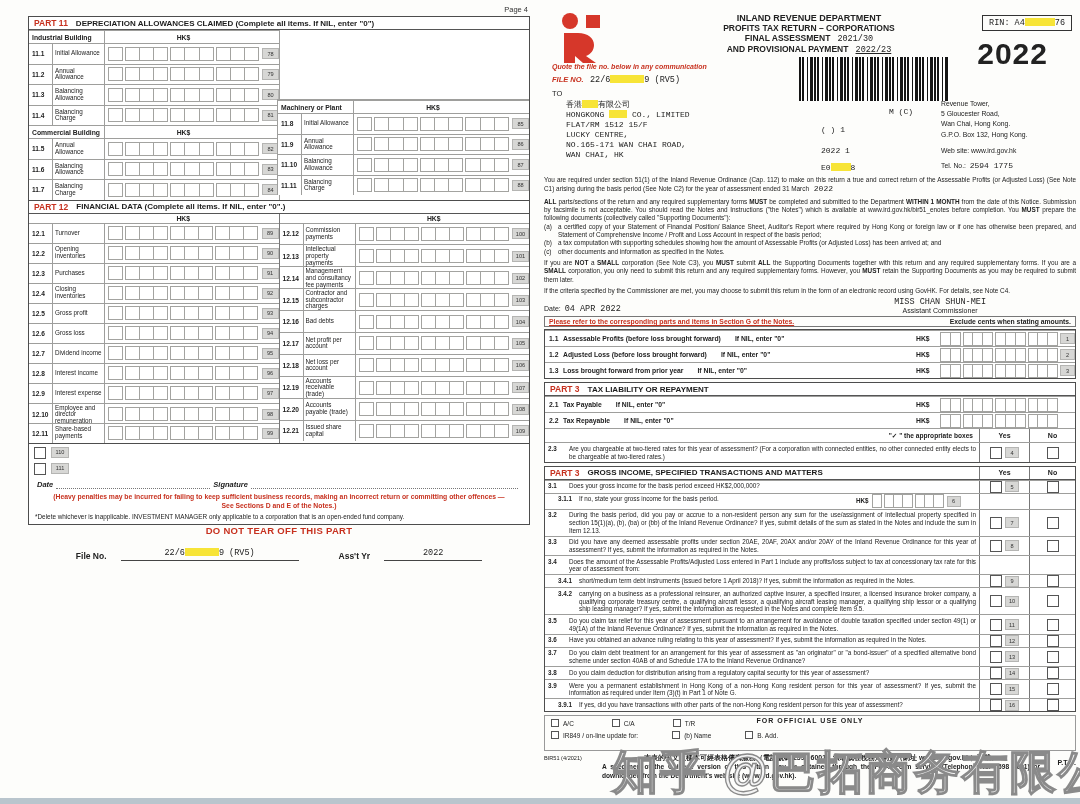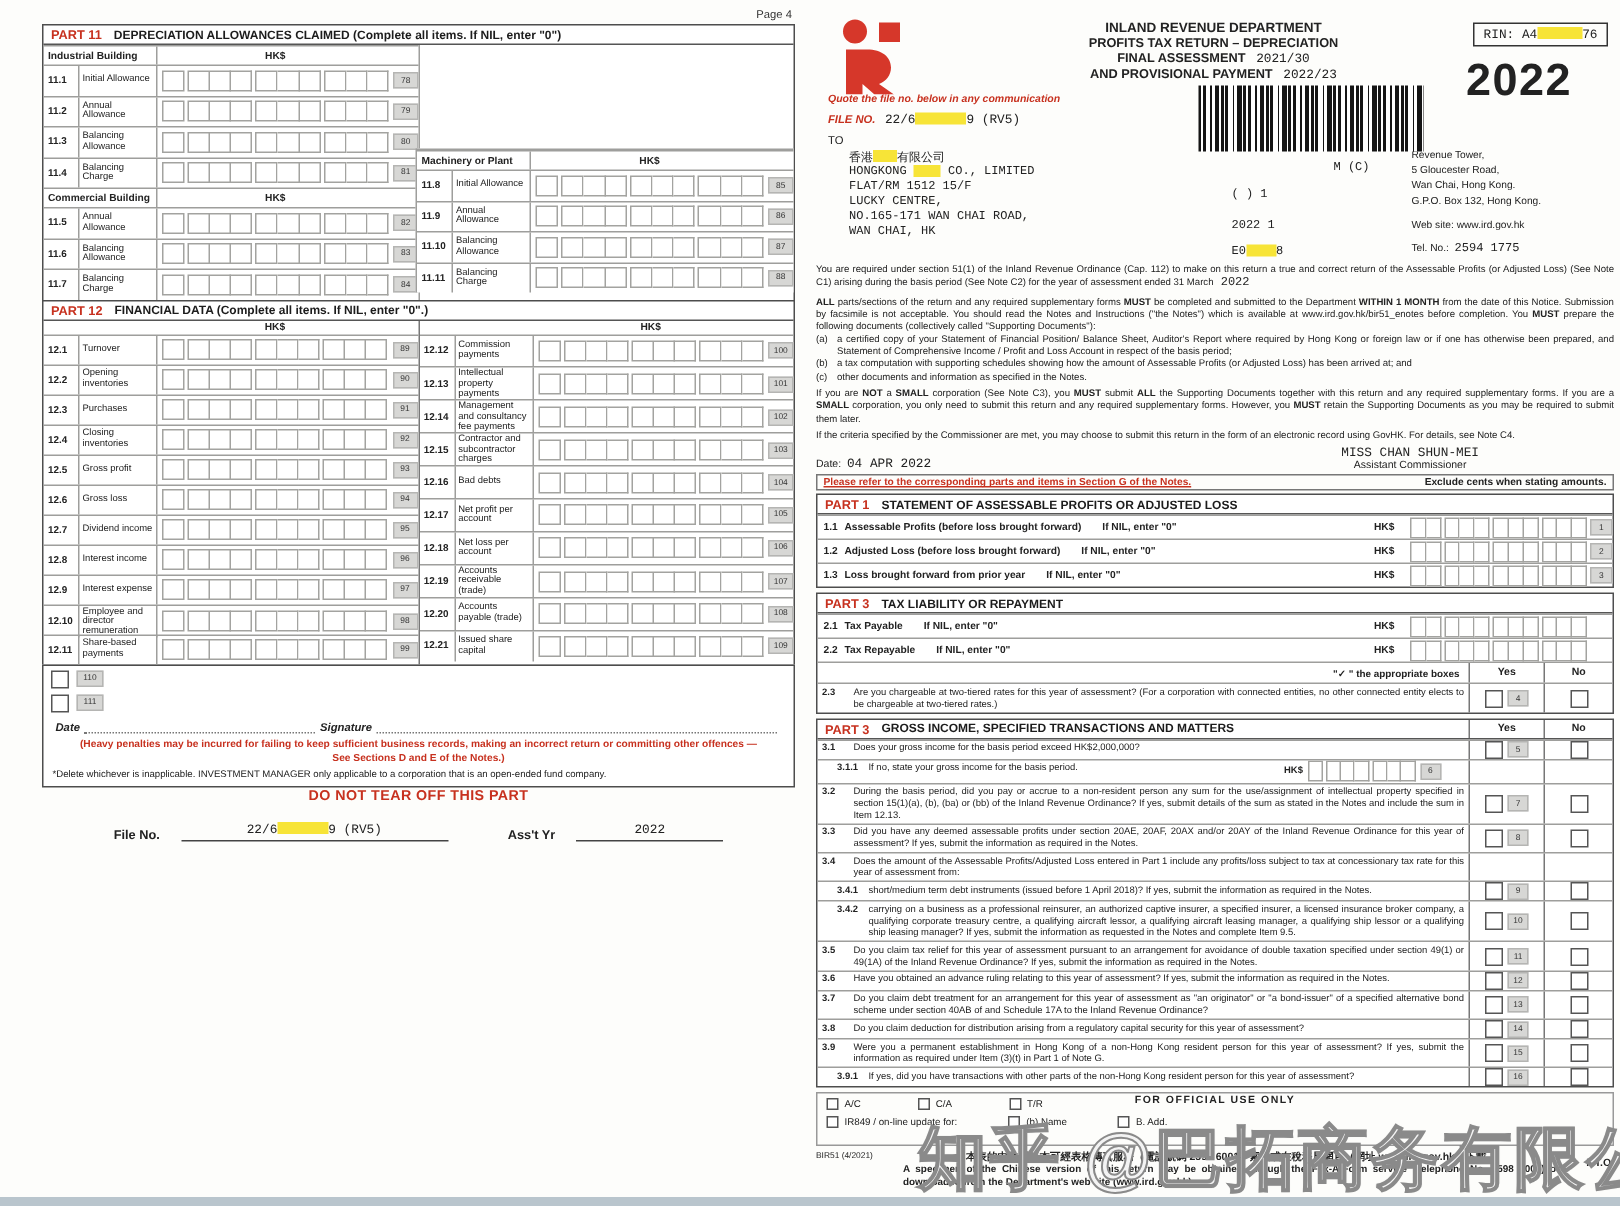--- a/index.html
+++ b/index.html
@@ -763,23 +763,23 @@
   <div id="right-page">
 
     <div style="position:relative;height:94px;">
       <svg width="52" height="52" viewBox="0 0 52 52" style="position:absolute;left:12px;top:6px;">
         <circle cx="14" cy="10" r="8" fill="#d6372a"></circle>
         <path d="M8 22 h14 c10 0 16 5 16 12 c0 5 -3 9 -8 11 l10 7 h-13 l-8 -7 v7 H8 Z" fill="#d6372a"></path>
         <rect x="30" y="4" width="14" height="13" fill="#d6372a"></rect>
       </svg>
       <div style="position:absolute;left:135px;top:8px;width:260px;text-align:center;">
         <div class="b" style="font-size:9px;">INLAND REVENUE DEPARTMENT</div>
-        <div class="b" style="font-size:8.5px;">PROFITS TAX RETURN – DEPRECIATION</div>
+        <div class="b" style="font-size:8.5px;">PROFITS TAX RETURN – CORPORATIONS</div>
         <div class="b" style="font-size:8.5px;"><span>FINAL ASSESSMENT</span>&nbsp;&nbsp;&nbsp;<span class="mono" style="font-weight:normal;">2021/30</span></div>
-        <div class="b" style="font-size:8.5px;"><span>AND PROVISIONAL PAYMENT</span>&nbsp;&nbsp;&nbsp;<span class="mono" style="font-weight:normal;">2022/23</span></div>
+        <div class="b" style="font-size:8.5px;"><span>AND PROVISIONAL PAYMENT</span>&nbsp;&nbsp;&nbsp;<span class="mono" style="font-weight:normal;text-decoration:underline;">2022/23</span></div>
       </div>
       <div style="position:absolute;right:4px;top:10px;border:1.2px solid #333;padding:2px 6px;font-size:8.5px;" class="mono"><span>RIN:</span>&nbsp;<span>A4</span><span class="redact" style="min-width:30px;">&nbsp;</span><span>76</span></div>
       <div class="b" style="position:absolute;right:28px;top:32px;font-size:30px;letter-spacing:1px;">2022</div>
       <div class="red i b" style="position:absolute;left:8px;top:58px;font-size:7px;">Quote the file no. below in any communication</div>
       <div style="position:absolute;left:8px;top:70px;font-size:7.5px;">
         <span class="red i b">FILE NO.</span>&nbsp;&nbsp;
         <span class="mono" style="font-size:8.5px;"><span>22/6</span><span class="redact" style="min-width:34px;">&nbsp;</span><span>9 (RV5)</span></span>
       </div>
       <div style="position:absolute;left:8px;top:84px;font-size:7.5px;">TO</div>
       <div class="barcode" style="position:absolute;left:255px;top:52px;width:150px;height:44px;"></div>
@@ -840,24 +840,20 @@
         <div style="font-size:7px;">Assistant Commissioner</div>
       </div>
     </div>
 
     <div style="border:1px solid #777;display:flex;justify-content:space-between;align-items:center;padding:1px 4px;margin-top:2px;">
       <span class="red b" style="font-size:6.8px;text-decoration:underline;">Please refer to the corresponding parts and items in Section G of the Notes.</span>
       <span class="b" style="font-size:6.8px;">Exclude cents when stating amounts.</span>
     </div>
 
     <div class="box" id="part1-box" style="margin-top:2px;">
-      <div class="part-hdr">
-        <span class="part-num">PART 1</span>
-        <span class="part-title">STATEMENT OF ASSESSABLE PROFITS OR ADJUSTED LOSS</span>
-      </div>
       <div id="p1-rows">
           <div class="rrow">
             <span class="nc">1.1</span>
             <div class="qc">
               <span class="b">Assessable Profits (before loss brought forward)</span>
               <span class="b">If NIL, enter "0"</span>
             </div>
             <span class="hk">HK$</span>
             <div style="padding: 0px 2px;">
               <div class="comb">

